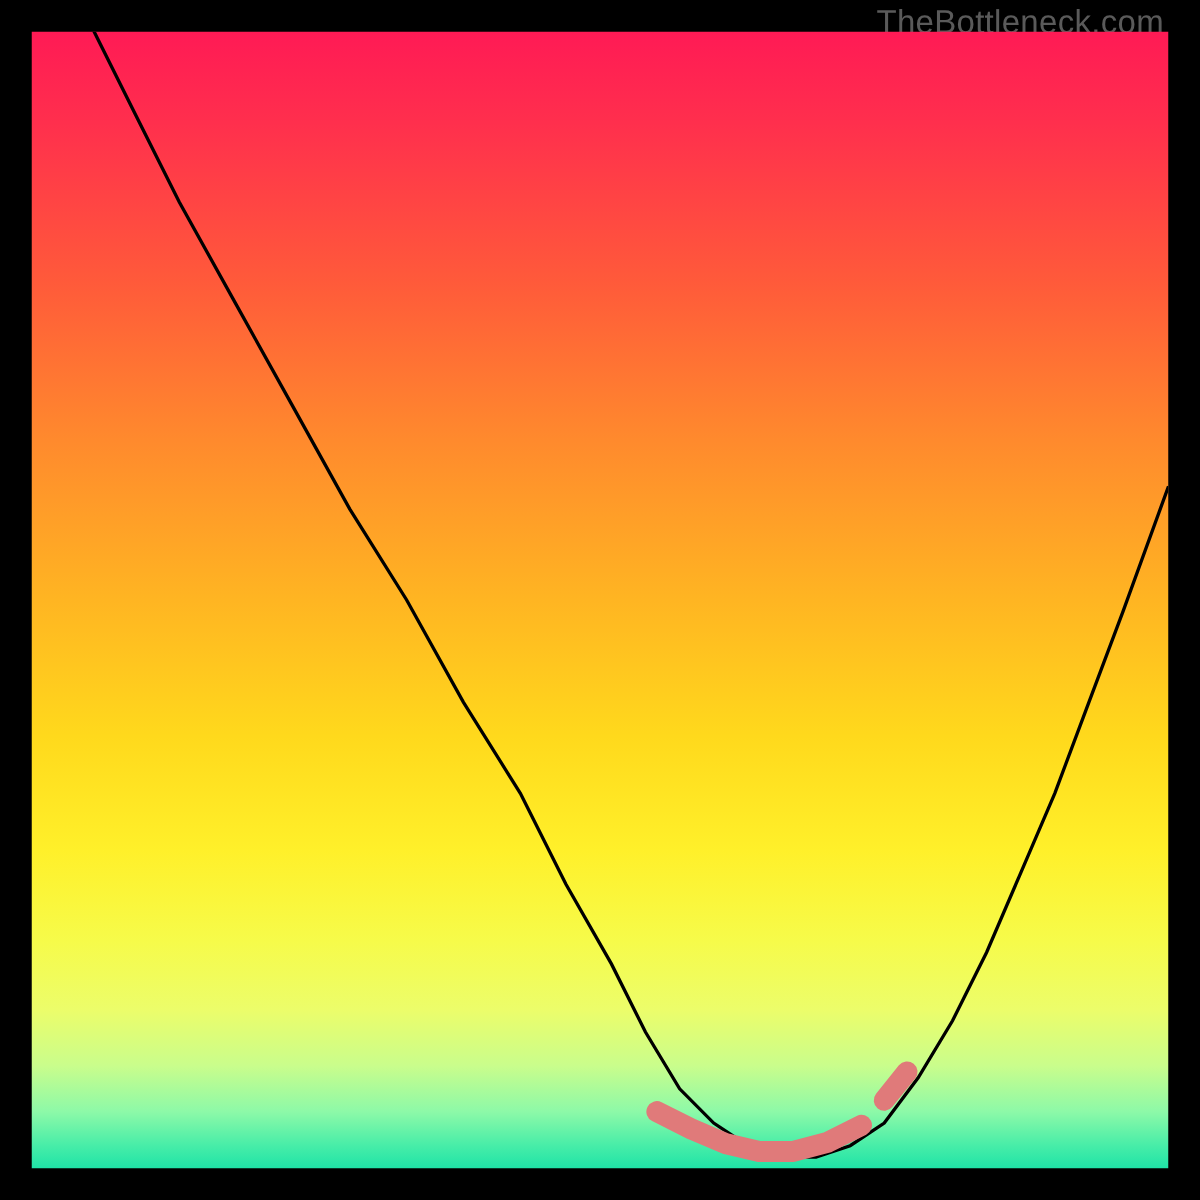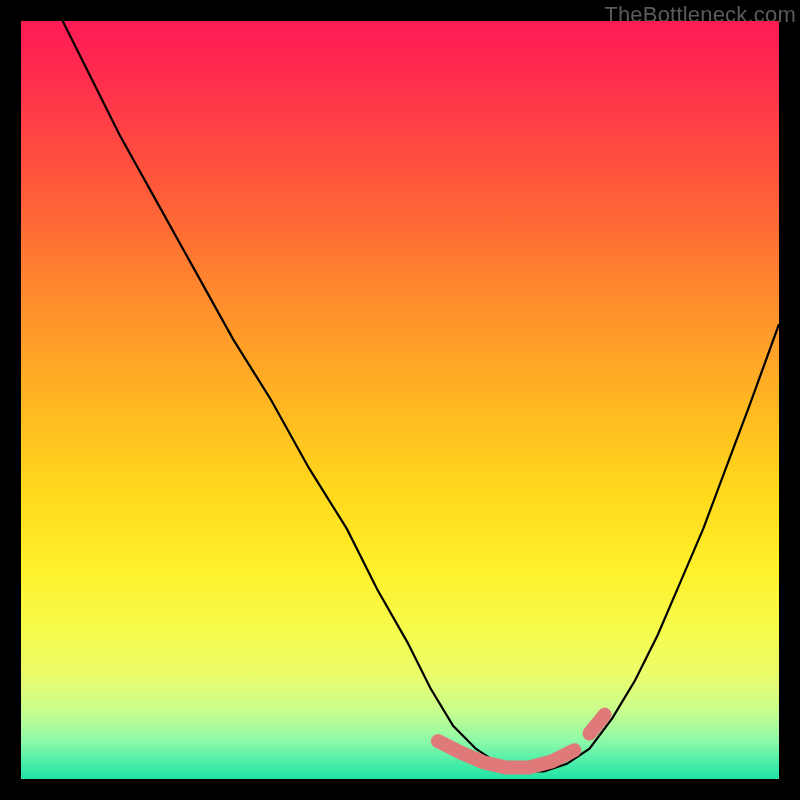--- a/index.html
+++ b/index.html
@@ -47,21 +47,21 @@
   }
   .curve-svg, .highlight-svg {
     position: absolute;
     inset: 0;
     width: 758px;
     height: 758px;
   }
   .attribution {
     position: absolute;
     top: 2px;
-    right: 4px;
+    right: 24px;
     color: #5a5a5a;
     font-size: 22px;
     font-weight: 500;
     user-select: none;
     letter-spacing: 0.2px;
   }
 </style>
 </head>
 <body>
 

